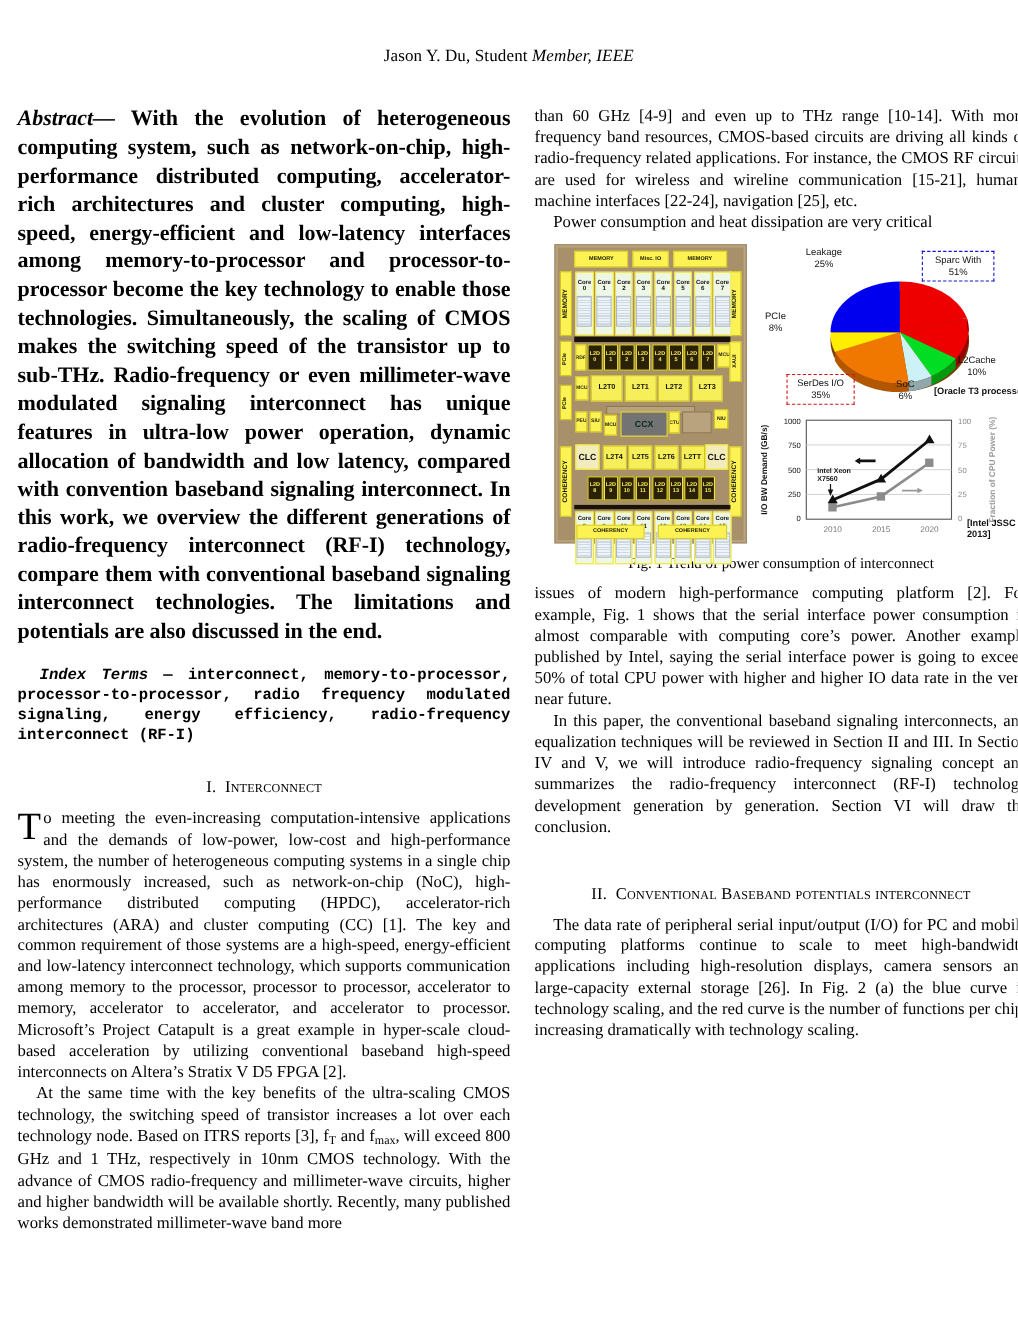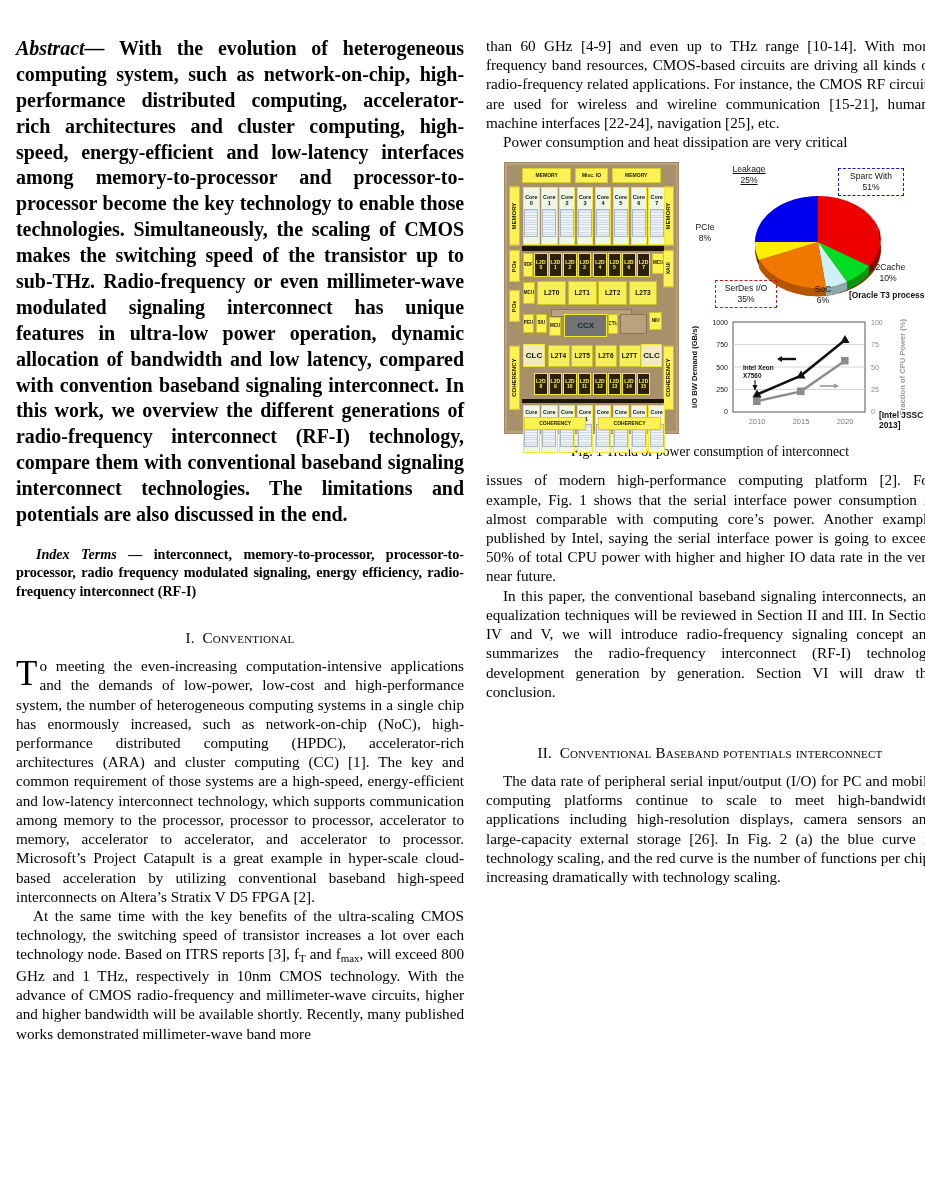--- a/index.html
+++ b/index.html
@@ -74,20 +74,21 @@
   .abstract .lead { font-style: italic; font-weight: bold; }
 
   .indexterms {
     font-weight: bold;
     font-size: 14.2px;
     line-height: 1.295;
     text-align: justify;
     text-indent: 20px;
     margin-top: 17px;
     letter-spacing: -0.05px;
+    font-family: Liberation Mono, monospace;
   }
   .indexterms .lead { font-style: italic; font-weight: bold; }
 
   .section-head {
     text-align: center;
     font-size: 15px;
     font-variant: small-caps;
     margin: 30px 0 9px 0;
     letter-spacing: 0.2px;
   }
@@ -261,31 +262,34 @@
     font-weight: bold;
     color: #111;
   }
 </style>
 </head>
 <body>
 
 <div class="page">
 
 
+  <div class="authors">
+    <span>Jason Y. Du, Student </span><span class="ital">Member, IEEE</span>
+  </div>
 
   <div class="columns">
 
     <div class="col">
 
       <p class="abstract"><span class="lead">Abstract—</span><span> With the evolution of heterogeneous computing system, such as network-on-chip, high-performance distributed computing, accelerator-rich architectures and cluster computing, high-speed, energy-efficient and low-latency interfaces among memory-to-processor and processor-to-processor become the key technology to enable those technologies. Simultaneously, the scaling of CMOS makes the switching speed of the transistor up to sub-THz. Radio-frequency or even millimeter-wave modulated signaling interconnect has unique features in ultra-low power operation, dynamic allocation of bandwidth and low latency, compared with convention baseband signaling interconnect. In this work, we overview the different generations of radio-frequency interconnect (RF-I) technology, compare them with conventional baseband signaling interconnect technologies. The limitations and potentials are also discussed in the end.</span></p>
 
       <p class="indexterms"><span class="lead">Index Terms</span><span> — interconnect, memory-to-processor, processor-to-processor, radio frequency modulated signaling, energy efficiency, radio-frequency interconnect (RF-I)</span></p>
 
       <div class="section-head">
-        <span class="numeral">I.</span>&nbsp;&nbsp;<span>Conventional</span>
+        <span class="numeral">I.</span>&nbsp;&nbsp;<span>Interconnect</span>
       </div>
 
       <div class="dropcap-para">
         <span class="dropcap">T</span><span>o meeting the even-increasing computation-intensive applications and the demands of low-power, low-cost and high-performance system, the number of heterogeneous computing systems in a single chip has enormously increased, such as network-on-chip (NoC), high-performance distributed computing (HPDC), accelerator-rich architectures (ARA) and cluster computing (CC) [1]. The key and common requirement of those systems are a high-speed, energy-efficient and low-latency interconnect technology, which supports communication among memory to the processor, processor to processor, accelerator to memory, accelerator to accelerator, and accelerator to processor. Microsoft’s Project Catapult is a great example in hyper-scale cloud-based acceleration by utilizing conventional baseband high-speed interconnects on Altera’s Stratix V D5 FPGA [2].</span>
       </div>
 
       <p class="indent"><span>At the same time with the key benefits of the ultra-scaling CMOS technology, the switching speed of transistor increases a lot over each technology node. Based on ITRS reports [3], f</span><sub>T</sub><span> and f</span><sub>max</sub><span>, will exceed 800 GHz and 1 THz, respectively in 10nm CMOS technology. With the advance of CMOS radio-frequency and millimeter-wave circuits, higher and higher bandwidth will be available shortly. Recently, many published works demonstrated millimeter-wave band more</span></p>
 
     </div>
 
@@ -529,21 +533,21 @@
                 <path d="M135 80 L76 98 A63 46 0 0 1 72 80 Z" fill="#ffee00"></path>
 
                 <path d="M135 80 L72 80 A63 46 0 0 1 135 34 Z" fill="#0000ee"></path>
 
                 <path d="M76 98 A63 46 0 0 0 143 126 L143 134 A63 46 0 0 1 76 106 Z" fill="#b35600"></path>
                 <path d="M143 126 A63 46 0 0 0 164 120 L164 128 A63 46 0 0 1 143 134 Z" fill="#8fa8ab"></path>
                 <path d="M164 120 A63 46 0 0 0 186 104 L186 112 A63 46 0 0 1 164 128 Z" fill="#00990f"></path>
                 <path d="M186 104 A63 46 0 0 0 196 67 L196 75 A63 46 0 0 1 186 112 Z" fill="#990000"></path>
               </svg>
 
-              <div class="annot" style="left:34px;top:2px;width:64px;text-decoration:underline;">
+              <div class="annot" style="left:34px;top:2px;width:64px;">
                 <span>Leakage</span><br>
                 <span>25</span><span>%</span>
               </div>
 
               <div class="annot-box box-blue" style="left:155px;top:6px;width:66px;">
                 <span>Sparc With</span><br>
                 <span>51</span><span>%</span>
               </div>
 
               <div class="annot" style="left:2px;top:60px;width:40px;">

